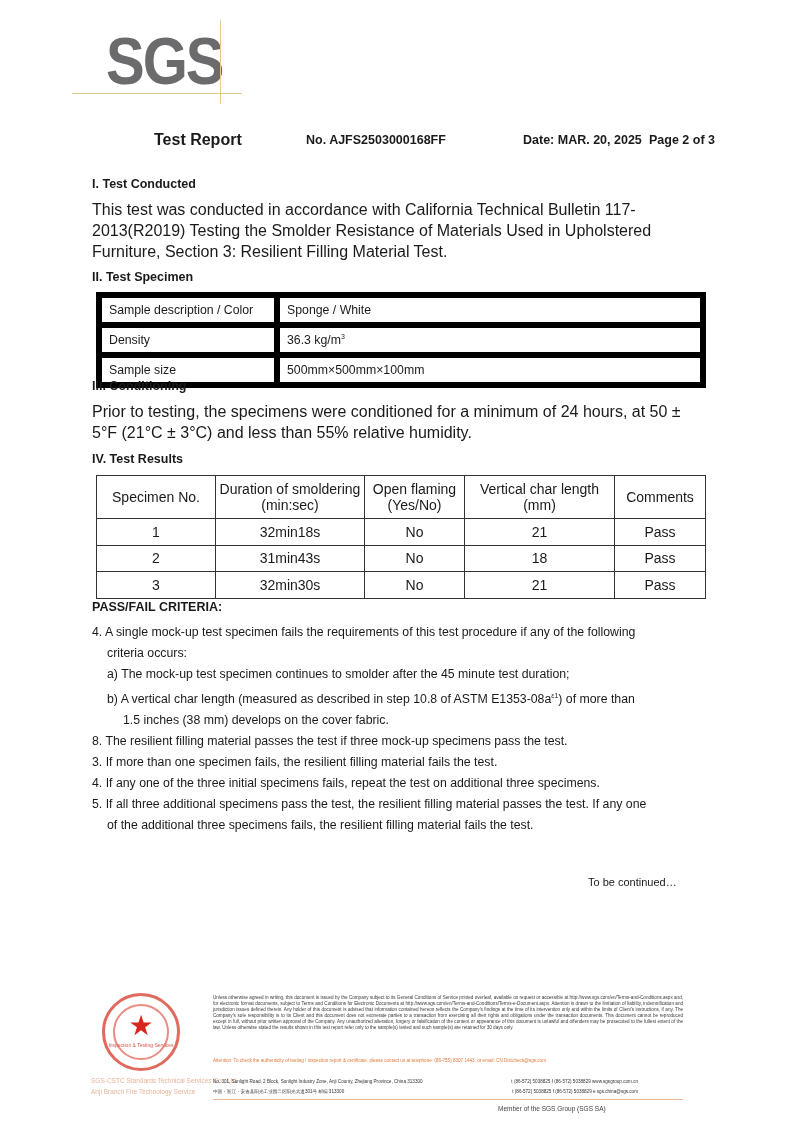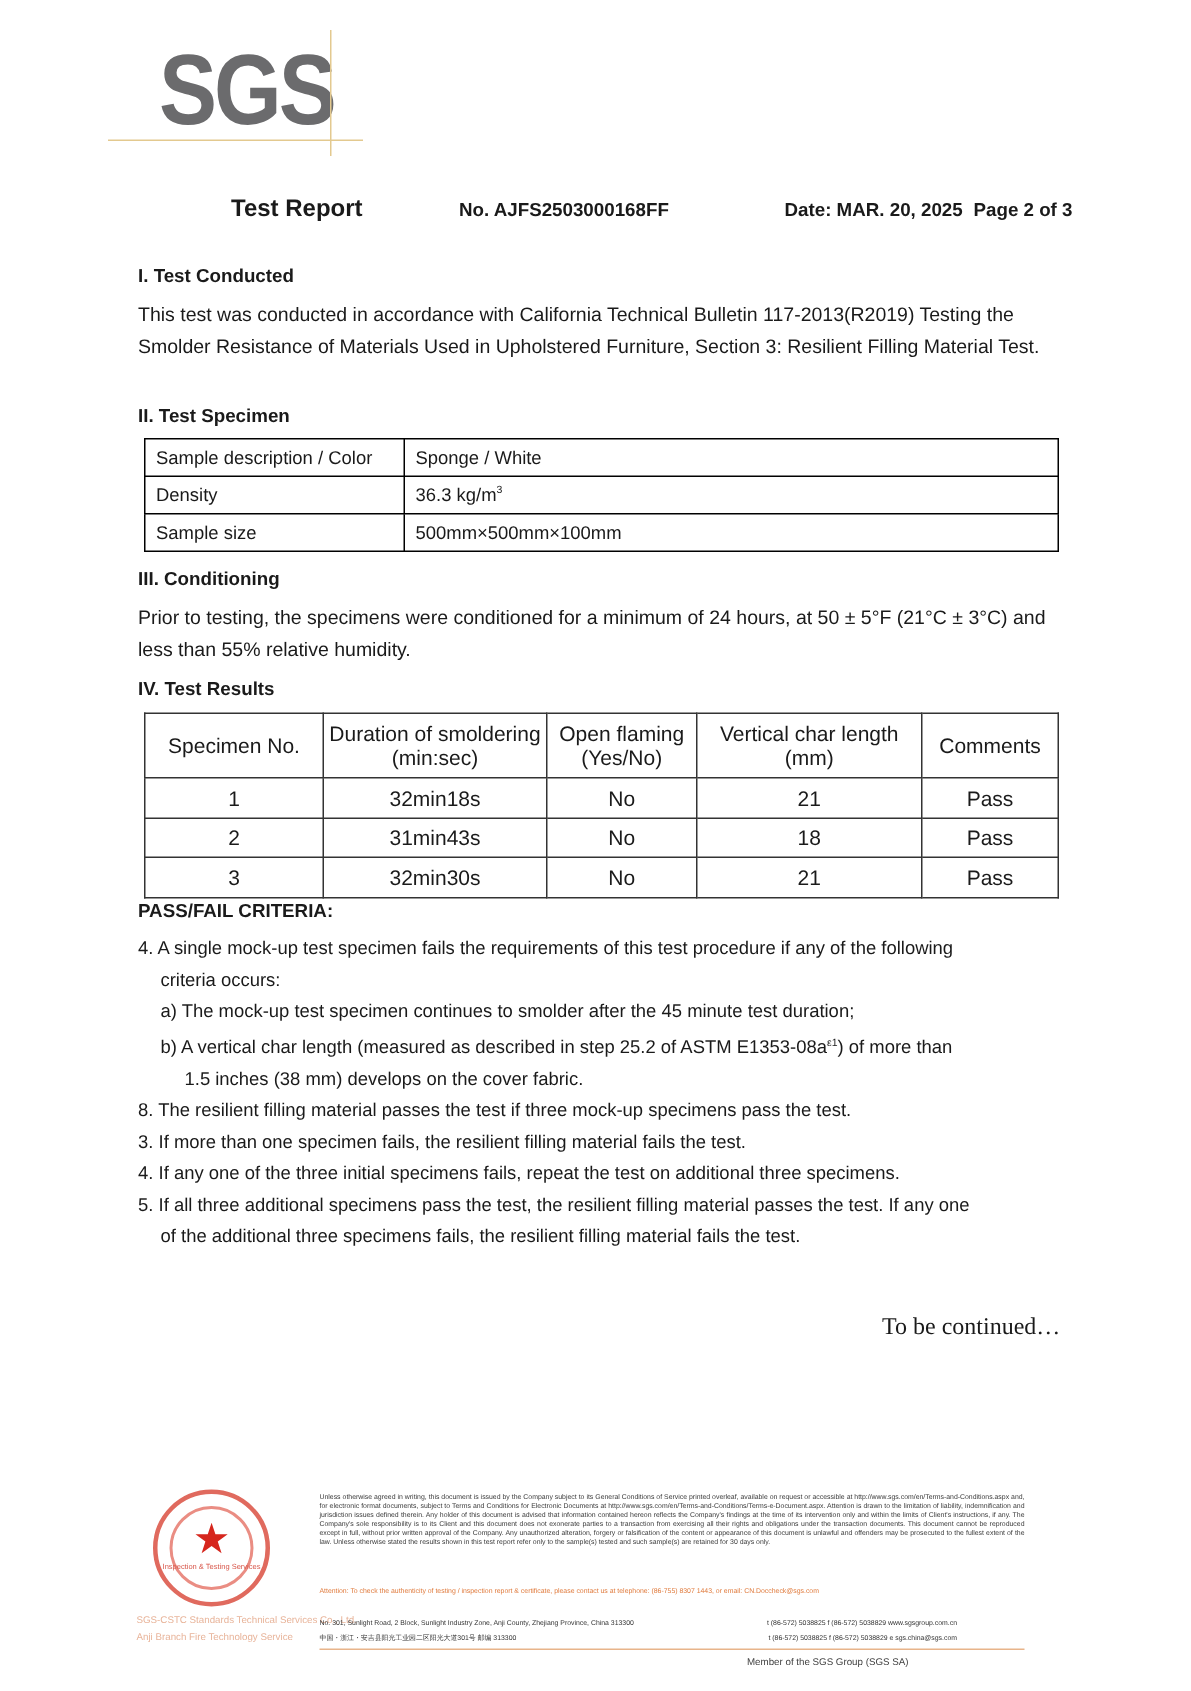--- a/index.html
+++ b/index.html
@@ -20,42 +20,42 @@
     position: absolute; top: 133px; left: 130px; width: 570px; height: 20px;
     font-weight: bold; font-size: 12.5px; margin-left: 24px;
   }
   .header-line span { position: absolute; top: 0; white-space: nowrap; }
   .h-title { left: 0; font-size: 16px; top: -2px !important; }
   .h-no { left: 152px; }
   .h-date { left: 335px; padding-left: 34px; }
   .h-page { left: 495px; text-align: right; }
 
   .section-title { position: absolute; left: 92px; font-weight: bold; font-size: 12.5px; }
-  .para { position: absolute; left: 92px; width: 615px; font-size: 13px; line-height: 21px; }
+  .para { position: absolute; left: 92px; width: 615px; font-size: 16px; line-height: 21px; }
 
   table.spec {
     position: absolute; left: 96px; top: 292px; width: 610px; border-collapse: collapse;
     font-size: 12.3px;
   }
-  table.spec td { border: 1px solid #000000; height: 24px; padding: 0 7px; }
+  table.spec td { border: 6px solid #000000; height: 24px; padding: 0 7px; }
   table.spec td.k { width: 158px; }
 
   table.results {
     position: absolute; left: 96px; top: 475px; width: 610px; border-collapse: collapse;
     font-size: 14px; text-align: center;
   }
   table.results th { font-weight: normal; border: 1px solid #333; height: 40px; line-height: 16px; }
   table.results td { border: 1px solid #333; height: 23.5px; }
 
   .crit { position: absolute; left: 92px; width: 620px; font-size: 12.3px; line-height: 21px; }
   .crit .indent1 { padding-left: 15px; }
   .crit .indent2 { padding-left: 31px; }
   sup { font-size: 7px; }
 
-  .continued { position: absolute; left: 588px; top: 876px; font-size: 16px; font-family: Liberation Serif, serif; }
+  .continued { position: absolute; left: 588px; top: 876px; font-size: 11px; }
 
   .footer { position: absolute; left: 88px; top: 985px; width: 600px; height: 135px; }
   .stamp {
     position: absolute; left: 14px; top: 8px; width: 78px; height: 78px; border-radius: 50%;
     border: 3px solid #e06a5e; box-sizing: border-box;
   }
   .stamp .inner {
     position: absolute; left: 8px; top: 8px; right: 8px; bottom: 8px; border-radius: 50%;
     border: 2px solid #ea8d83;
   }
@@ -145,21 +145,21 @@
     <td>Pass</td>
   </tr>
 </tbody>
   </table>
 
 <div class="section-title" style="top:600px">PASS/FAIL CRITERIA:</div>
 <div class="crit" style="top:622px">
   <div>4. A single mock-up test specimen fails the requirements of this test procedure if any of the following</div>
   <div class="indent1">criteria occurs:</div>
   <div class="indent1">a) The mock-up test specimen continues to smolder after the 45 minute test duration;</div>
-  <div class="indent1"><span>b) A vertical char length (measured as described in step 25.2 of ASTM E1353-08a</span><sup>ε1</sup><span>) of more than</span></div>
+  <div class="indent1"><span>b) A vertical char length (measured as described in step 10.8 of ASTM E1353-08a</span><sup>ε1</sup><span>) of more than</span></div>
   <div class="indent2">1.5 inches (38 mm) develops on the cover fabric.</div>
   <div>8. The resilient filling material passes the test if three mock-up specimens pass the test.</div>
   <div>3. If more than one specimen fails, the resilient filling material fails the test.</div>
   <div>4. If any one of the three initial specimens fails, repeat the test on additional three specimens.</div>
   <div>5. If all three additional specimens pass the test, the resilient filling material passes the test. If any one</div>
   <div class="indent1">of the additional three specimens fails, the resilient filling material fails the test.</div>
 </div>
 
 <div class="continued">To be continued…</div>
 

